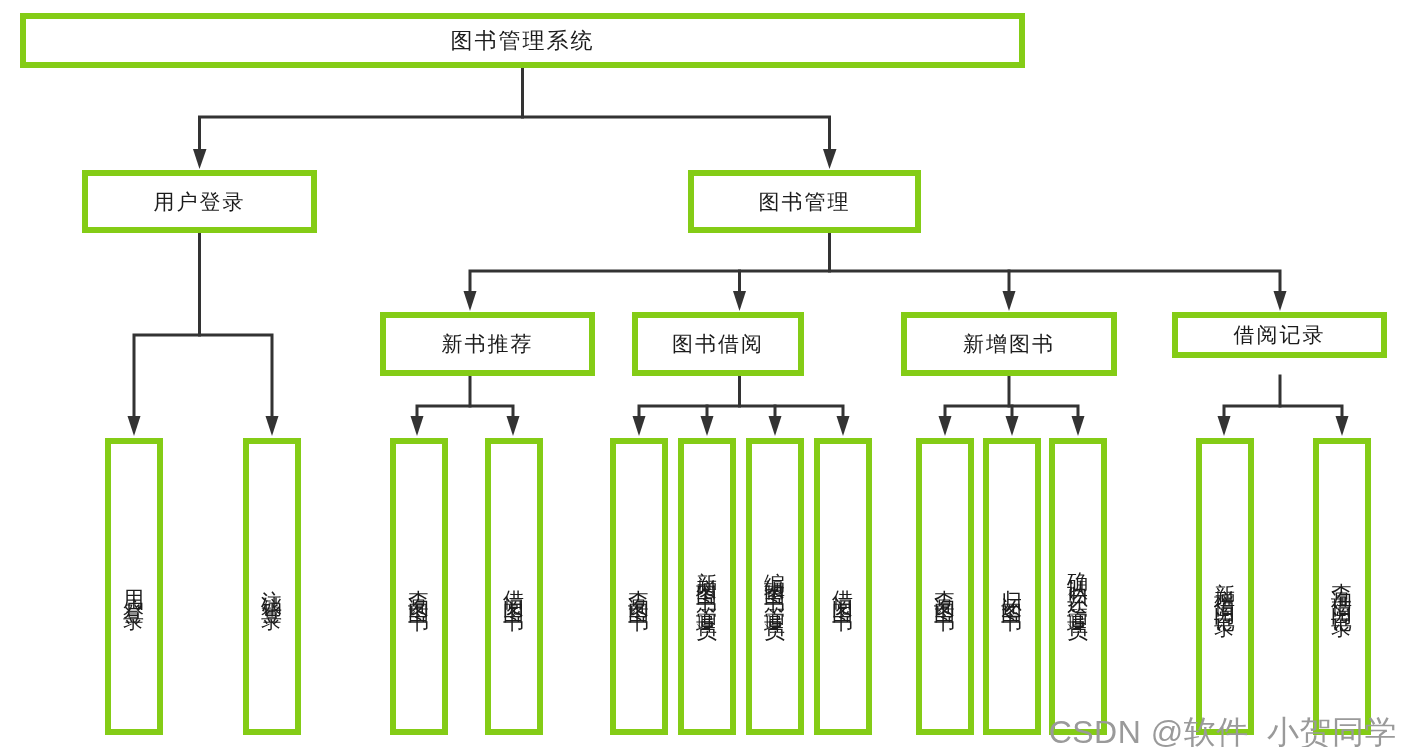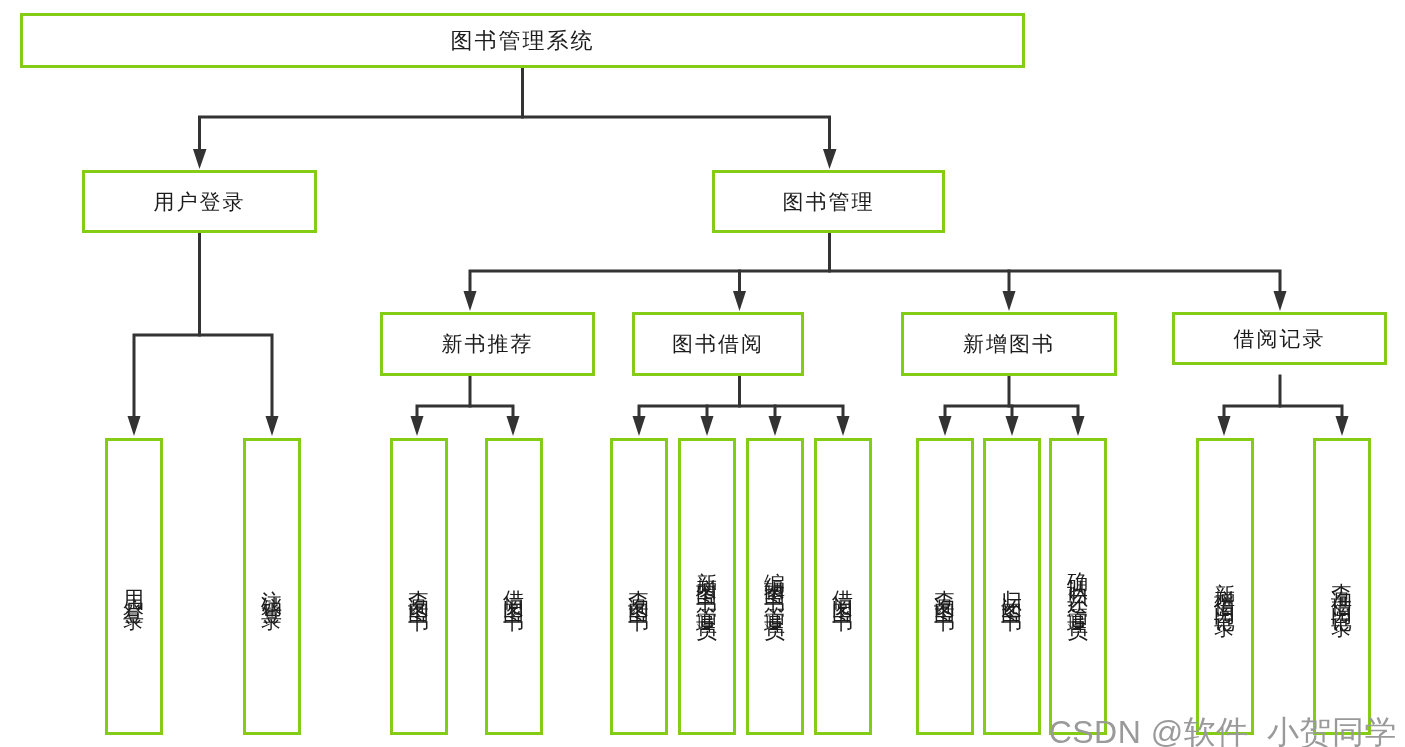--- a/index.html
+++ b/index.html
@@ -14,21 +14,21 @@
     overflow: hidden;
   }
   .connectors {
     position: absolute;
     left: 0; top: 0;
     width: 1405px; height: 747px;
   }
   .node {
     position: absolute;
     background: #ffffff;
-    border: 3px solid #84cc16;
+    border: 6px solid #84cc16;
     display: flex;
     align-items: center;
     justify-content: center;
     z-index: 2;
   }
   .h-node { font-size: 21px; letter-spacing: 2px; }
   .root-node { font-size: 22px; }
   .v-node .vtext {
     writing-mode: vertical-rl;
     font-size: 21px;
@@ -107,26 +107,26 @@
       <polygon points="1071.5,416 1084.5,416 1078,436"></polygon>
 
       <polygon points="1217.5,416 1230.5,416 1224,436"></polygon>
       <polygon points="1335.5,416 1348.5,416 1342,436"></polygon>
     </g>
   </svg>
 
   <div class="node h-node root-node" style="left:20px; top:13px; width:1005px; height:55px;">图书管理系统</div>
 
   <div class="node h-node" style="left:82px; top:170px; width:235px; height:63px;">用户登录</div>
-  <div class="node h-node" style="left:712px; top:170px; width:233px; height:63px;">图书管理</div>
+  <div class="node h-node" style="left:688px; top:170px; width:233px; height:63px;">图书管理</div>
 
   <div class="node h-node" style="left:363px; top:312px; width:215px; height:64px;margin-left:17px;">新书推荐</div>
   <div class="node h-node" style="left:632px; top:312px; width:172px; height:64px;">图书借阅</div>
   <div class="node h-node" style="left:901px; top:312px; width:216px; height:64px;">新增图书</div>
-  <div class="node h-node" style="left:1172px; top:312px; width:215px; height:53px;">借阅记录</div>
+  <div class="node h-node" style="left:1172px; top:312px; width:215px; height:46px;">借阅记录</div>
 
   <div class="node v-node" style="left:105px; top:438px; width:58px; height:297px;">
     <span class="vtext">用户登录</span>
   </div>
   <div class="node v-node" style="left:243px; top:438px; width:58px; height:297px;">
     <span class="vtext">注销登录</span>
   </div>
 
   <div class="node v-node" style="left:390px; top:438px; width:58px; height:297px;">
     <span class="vtext">查询图书</span>

